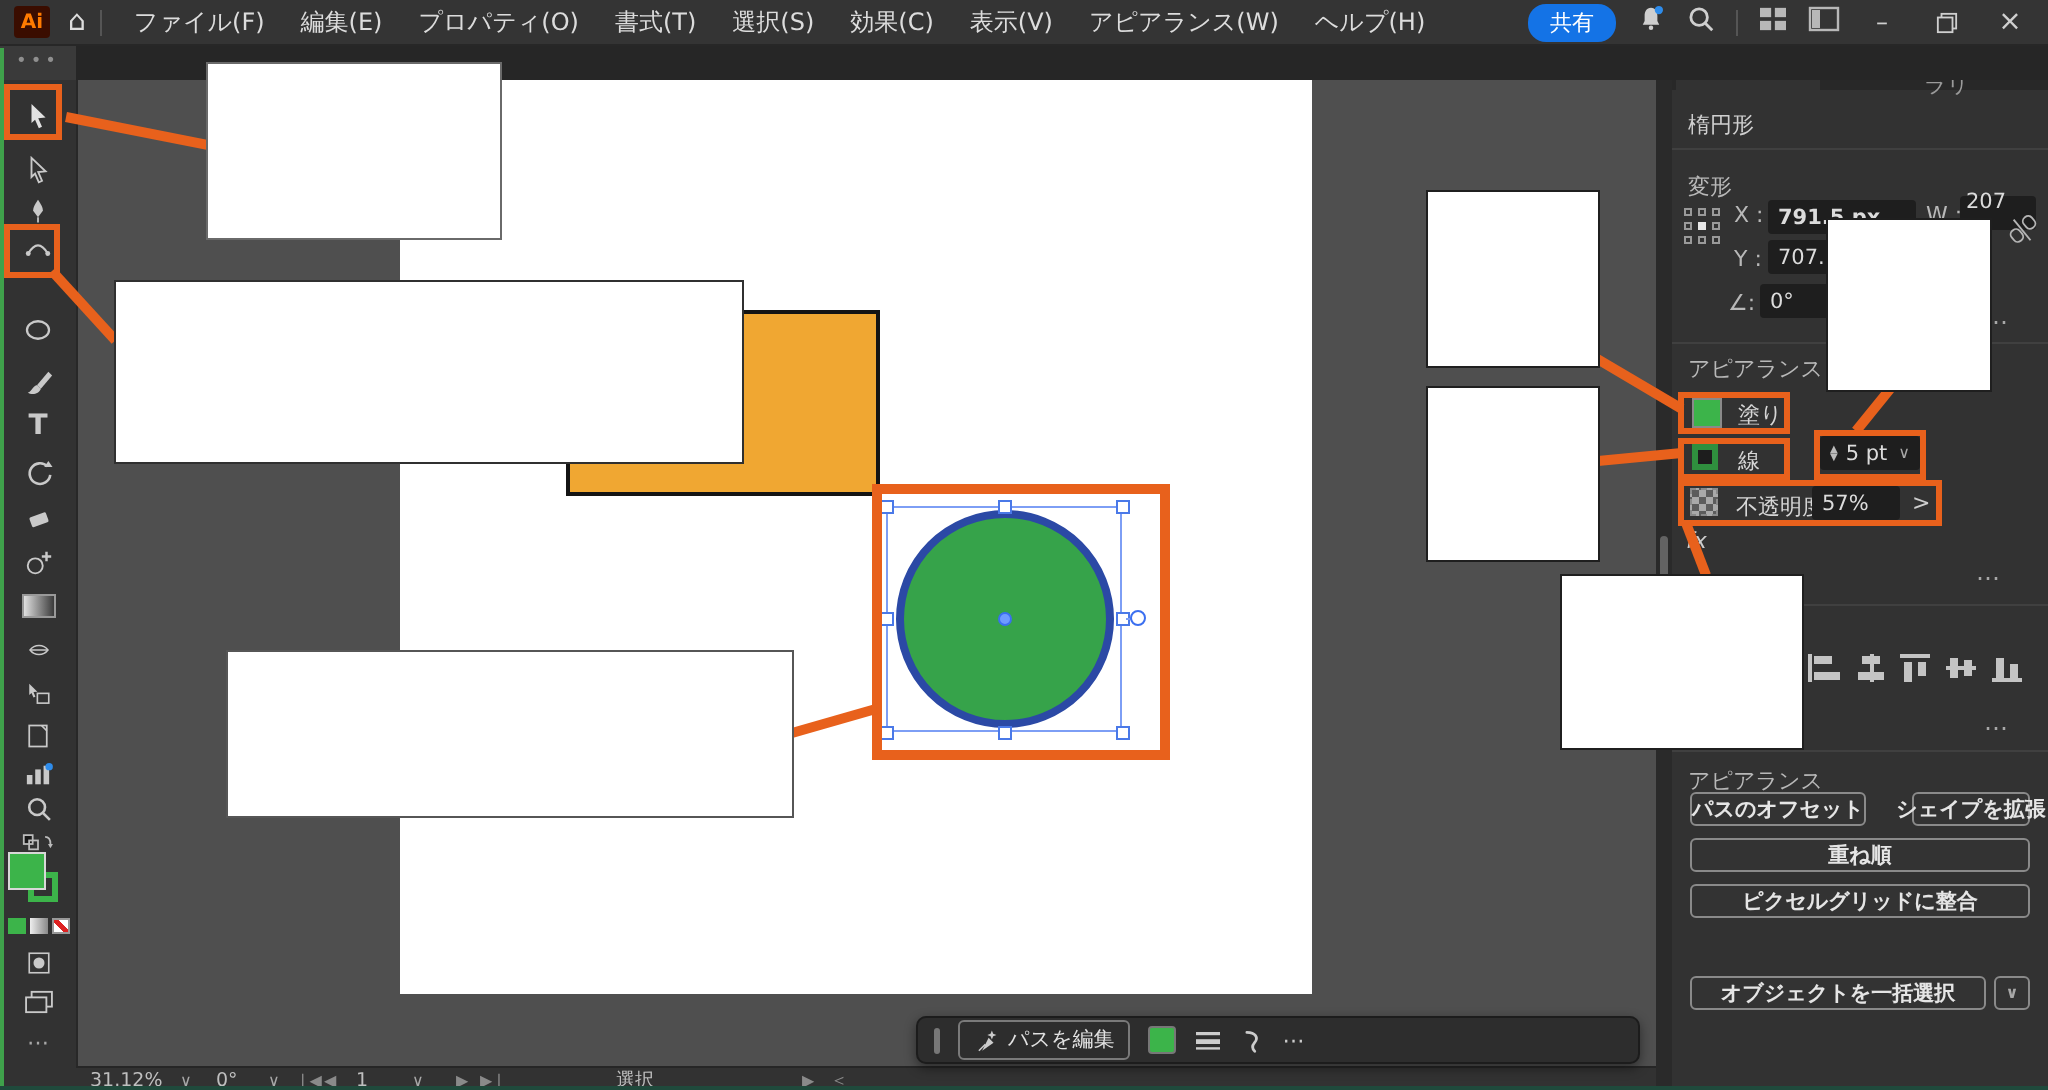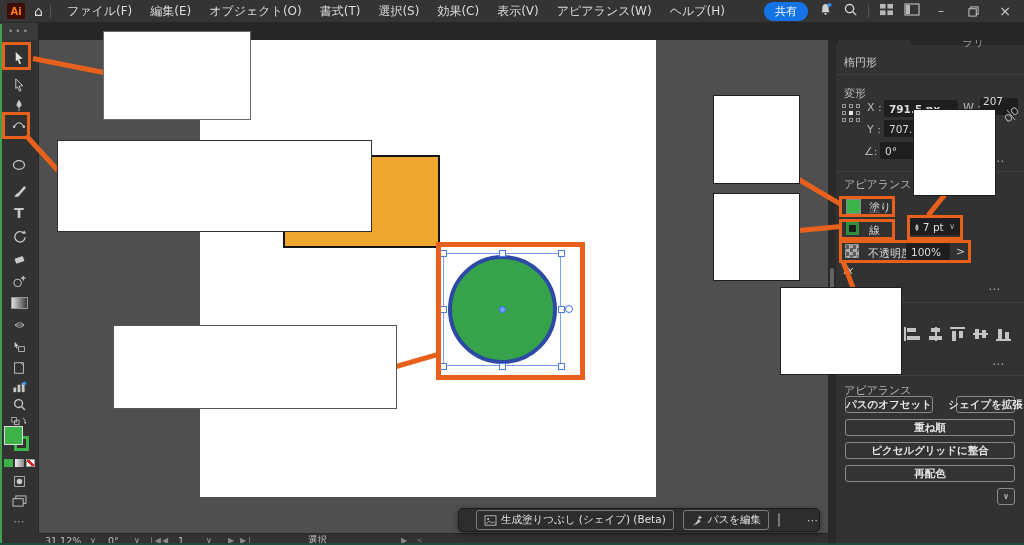--- a/index.html
+++ b/index.html
@@ -65,21 +65,21 @@
 <body>
 
 <div class="app">
 
   <div class="titlebar">
     <div class="ailogo">Ai</div>
     <div style="margin-left:9px;color:#ddd;font-size:14px;">⌂</div>
     <div style="width:1px;height:13px;background:#555;margin:0 7px;"></div>
     <span class="mn">ファイル(F)</span>
     <span class="mn">編集(E)</span>
-    <span class="mn">オブジェクト(O)</span>
+    <span class="mn">プロパティ(O)</span>
     <span class="mn">書式(T)</span>
     <span class="mn">選択(S)</span>
     <span class="mn">効果(C)</span>
     <span class="mn">表示(V)</span>
     <span class="mn">アピアランス(W)</span>
     <span class="mn">ヘルプ(H)</span>
     <div class="tbright">
       <span class="sharepill">共有</span>
       <span>
         <svg width="15" height="15" viewBox="0 0 16 16">
@@ -273,28 +273,20 @@
     <span class="sbi" style="left:190px;color:#8a8a8a;font-size:8px;">▶</span>
     <span class="sbi" style="left:202px;color:#8a8a8a;font-size:8px;">▶❘</span>
     <span class="sbi" style="left:270px;">選択</span>
     <span class="sbi" style="left:363px;color:#8a8a8a;font-size:8px;">▶</span>
     <span class="sbi" style="left:377px;color:#8a8a8a;font-size:9px;">＜</span>
   </div>
 
   <div class="ctxbar">
     <div style="width:3px;height:13px;background:#777;border-radius:2px;"></div>
     <div class="cbtn">
-      <svg width="13" height="11" viewBox="0 0 16 14">
-          <rect x="1" y="1" width="14" height="12" fill="none" stroke="#ccc"></rect>
-          <circle cx="5" cy="5" r="1.3" fill="#ccc"></circle>
-          <path d="M2.5 11.5 L6.5 7.5 L9.5 10.5 L11.5 8.5 L13.8 10.8" fill="none" stroke="#ccc"></path>
-        </svg>
-      <span>生成塗りつぶし (シェイプ) (Beta)</span>
-    </div>
-    <div class="cbtn">
       <svg width="13" height="13" viewBox="0 0 16 16">
           <path d="M5 14 L9 6 L12 9 Z" fill="#ccc"></path>
           <path d="M11 1.5 l.8 2 2 .8 -2 .8 -.8 2 -.8 -2 -2 -.8 2 -.8 Z" fill="#ccc"></path>
           <line x1="3" y1="14" x2="7" y2="10" stroke="#ccc"></line>
         </svg>
       <span>パスを編集</span>
     </div>
     <div style="width:12px;height:12px;background:#3CB44A;border-radius:2px;border:1px solid #777;"></div>
     <svg width="14" height="11" viewBox="0 0 14 11">
         <rect x="1" y="1" width="12" height="1.6" fill="#ccc"></rect>
@@ -356,26 +348,26 @@
     <div class="plabel" style="left:8px;top:153px;">アピアランス</div>
     <div class="abs" style="left:10px;top:175px;width:13px;height:13px;background:#3CB44A;border:1px solid #8a8a8a;"></div>
     <span class="plabel" style="left:33px;top:176px;color:#d6d6d6;">塗り</span>
     <div class="abs" style="left:10px;top:198px;width:13px;height:13px;border:3px solid #2f8f3e;background:#1d1d1d;box-sizing:border-box;"></div>
     <span class="plabel" style="left:33px;top:199px;color:#d6d6d6;">線</span>
     <div class="fld" style="left:74px;top:194px;width:50px;gap:4px;">
       <span style="display:flex;flex-direction:column;font-size:5px;line-height:4px;color:#bbb;">
         <span>▲</span>
           <span>▼</span>
       </span>
-      <span>7 pt</span>
+      <span>5 pt</span>
       <span class="chv" style="margin-left:auto;">∨</span>
     </div>
     <div class="abs" style="left:9px;top:220px;width:14px;height:14px;border:1px dashed #8a8a8a;background:conic-gradient(#a9a9a9 25%,#5c5c5c 0 50%,#a9a9a9 0 75%,#5c5c5c 0) 0 0/7px 7px;box-sizing:border-box;"></div>
     <span class="plabel" style="left:32px;top:222px;color:#d6d6d6;">不透明度</span>
-    <div class="fld" style="left:70px;top:219px;width:44px;">100%</div>
+    <div class="fld" style="left:70px;top:219px;width:44px;">57%</div>
     <span class="plabel" style="left:120px;top:221px;color:#cfcfcf;">&gt;</span>
     <div class="plabel" style="left:7px;top:240px;font-style:italic;color:#cdcdcd;">fx</div>
     <div class="dots" style="left:152px;top:258px;">⋯</div>
     <div class="divl" style="top:278px;"></div>
 
     <div class="alico" style="left:68px;top:303px;">
         <div class="b1" style="left:3px;top:1px;width:9px;height:4px;"></div>
         <div class="b2" style="left:3px;top:9px;width:13px;height:4px;"></div>
         <div class="ln" style="left:0;top:0;width:2px;height:14px;"></div>
       </div>
@@ -400,21 +392,21 @@
         <div class="b2" style="left:9px;top:5px;width:4px;height:7px;"></div>
       </div>
     <div class="dots" style="left:156px;top:333px;">⋯</div>
     <div class="divl" style="top:351px;"></div>
 
     <div class="plabel" style="left:8px;top:359px;">アピアランス</div>
     <div class="qbtn" style="left:9px;top:372px;width:88px;">パスのオフセット</div>
     <div class="qbtn" style="left:120px;top:372px;width:59px;">シェイプを拡張</div>
     <div class="qbtn" style="left:9px;top:418px;width:170px;">ピクセルグリッドに整合</div>
     <div class="qbtn" style="left:9px;top:395px;width:170px;">重ね順</div>
-    <div class="qbtn" style="left:9px;top:441px;width:170px;">再配色</div>
+    <div class="qbtn" style="left:9px;top:464px;width:148px;">オブジェクトを一括選択</div>
     <div class="qbtn" style="left:161px;top:464px;width:18px;">
         <span class="chv">∨</span>
       </div>
   </div>
 
   <div class="obox" style="left:2px;top:42px;width:29px;height:28px;"></div>
   <div class="obox" style="left:2px;top:112px;width:28px;height:27px;"></div>
   <div class="obox" style="left:436px;top:242px;width:149px;height:138px;border-width:5px;"></div>
   <div class="obox" style="left:839px;top:196px;width:56px;height:21px;"></div>
   <div class="obox" style="left:839px;top:219px;width:56px;height:21px;"></div>

